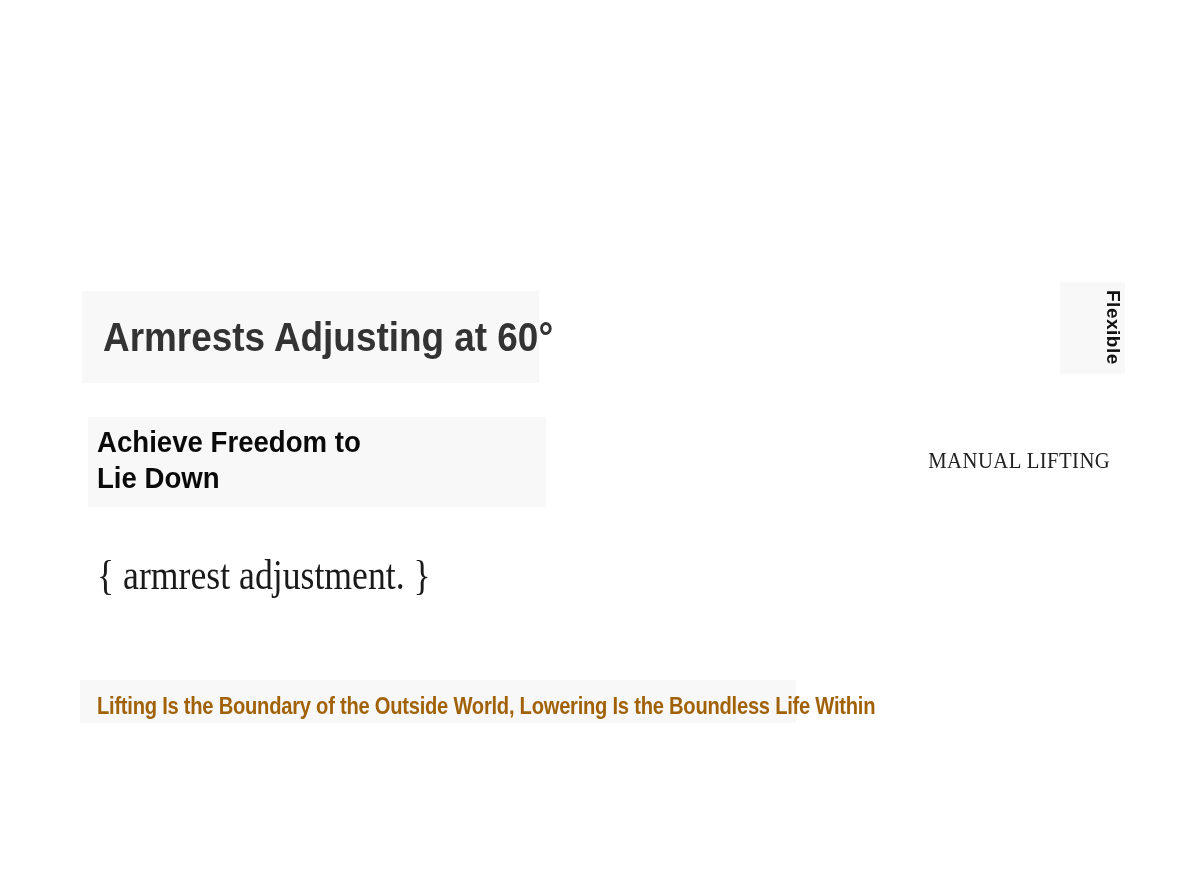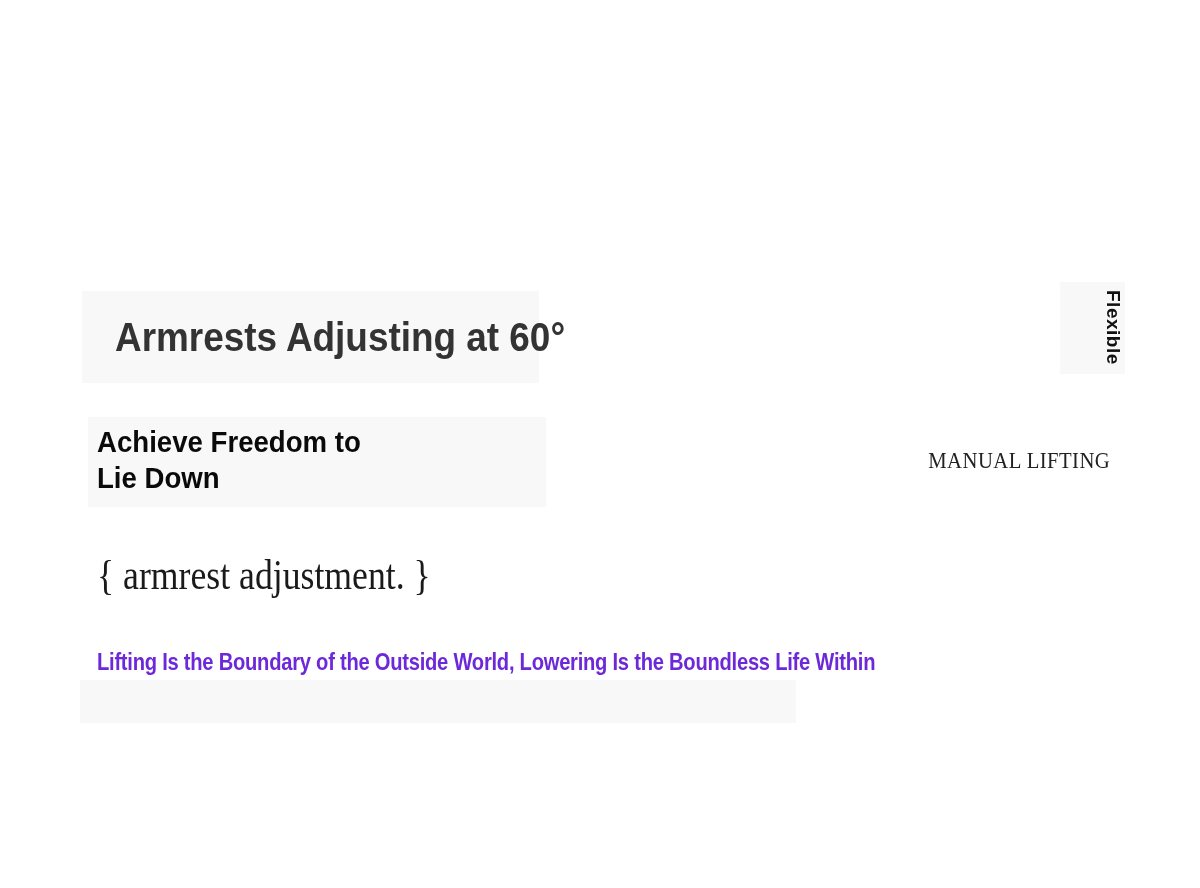--- a/index.html
+++ b/index.html
@@ -23,21 +23,20 @@
   #panel-flexible    { left: 1060px; top: 282px; width: 65px; height: 92px; }
 
   .subheadline {
     position: absolute;
     left: 103px; top: 291px; height: 92px;
     display: flex; align-items: center;
     font-size: 41px;
     font-weight: 700;
     color: #333333;
     white-space: nowrap;
-    margin-left: 12px;
   }
   .subheadline .squeeze { display: inline-block; transform: scaleX(0.90); transform-origin: left center; }
 
   .headline {
     position: absolute;
     left: 97px; top: 424px;
     font-size: 30px;
     line-height: 36px;
     font-weight: 700;
     color: #0a0a0a;
@@ -75,25 +74,25 @@
     writing-mode: vertical-rl;
     font-size: 19px;
     font-weight: 700;
     color: #111111;
     letter-spacing: 0.5px;
     white-space: nowrap;
   }
 
   .tagline {
     position: absolute;
-    left: 97px; top: 648px; height: 43px;
-    display: flex; align-items: flex-start;
+    left: 97px; top: 677px; height: 43px;
+    display: flex; align-items: flex-end;
     font-size: 24px;
     font-weight: 700;
-    color: #6d28d9;
+    color: #a16207;
     white-space: nowrap;
   }
   .tagline .squeeze { display: inline-block; transform: scaleX(0.84); transform-origin: left center; letter-spacing: -0.3px; }
 </style>
 </head>
 <body>
 
 <div id="page">
 
   <div class="tint-panel" id="panel-subheadline"></div>

